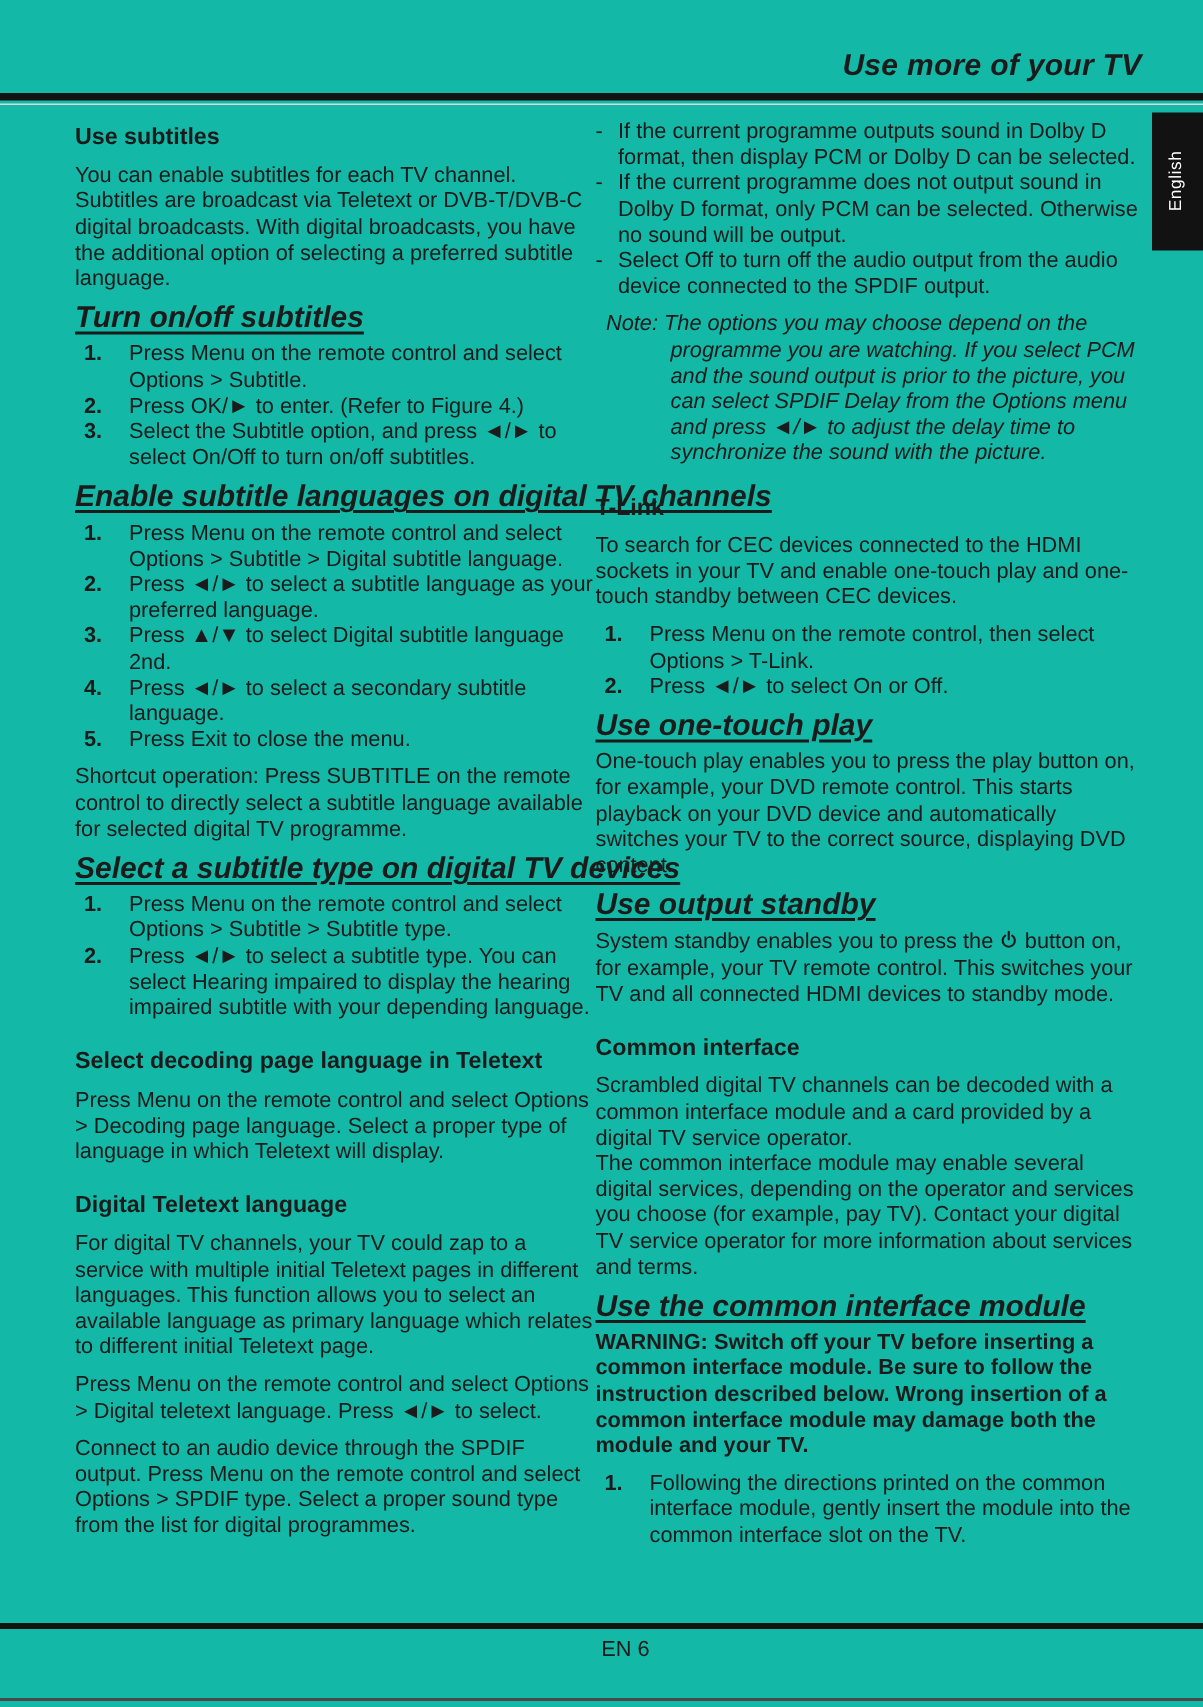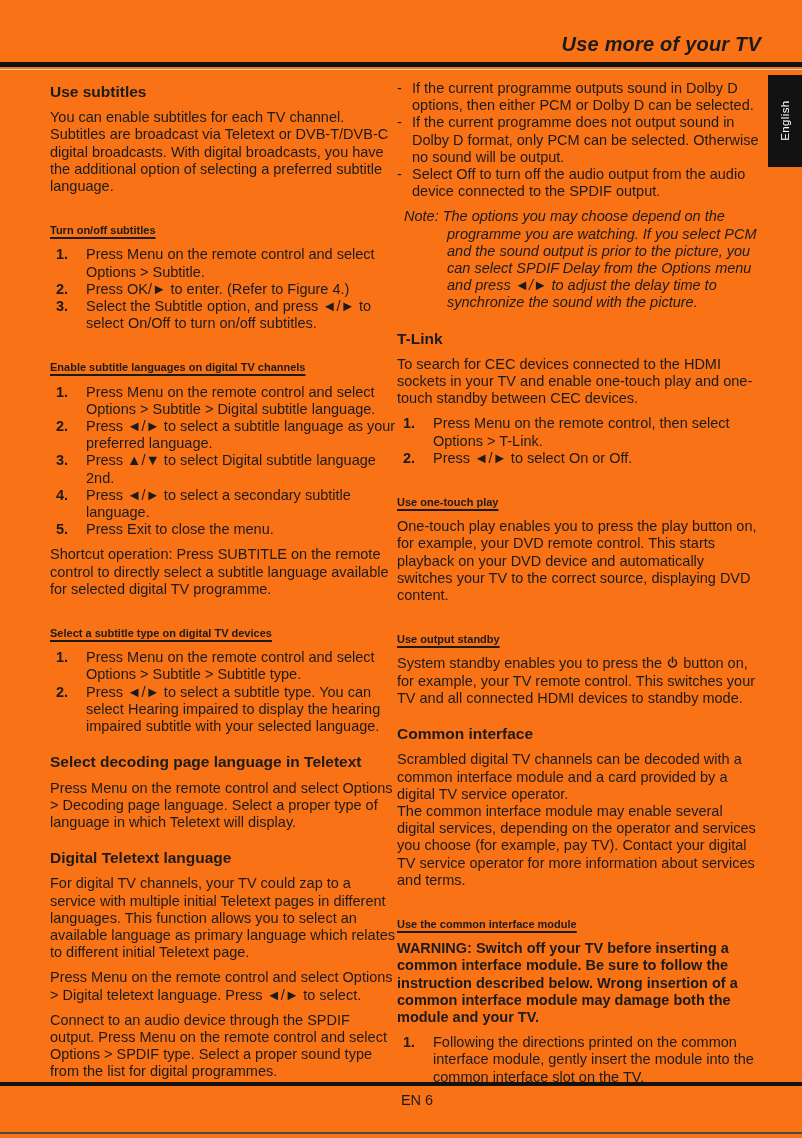--- a/index.html
+++ b/index.html
@@ -1,18 +1,18 @@
 <!DOCTYPE html>
 <html><head>
 <meta charset="utf-8">
 <style>
   * { margin:0; padding:0; box-sizing:border-box; }
   html,body { background:#ffffff; }
   .page {
-    position:relative; width:802px; height:1138px; background:#f97316;
+    position:relative; width:802px; height:1138px; background:#14b8a6;
     color:#1b1b1b; font-family:"Liberation Sans","DejaVu Sans",sans-serif;
     font-size:14.5px; line-height:17.2px; overflow:hidden;
   }
   .header-title {
     position:absolute; top:36px; right:41px;
     font-size:20px; font-weight:700; font-style:italic; letter-spacing:0.2px;
   }
   .top-rule { position:absolute; top:62px; left:0; width:100%; height:5px; background:#121212; }
   .top-rule-shadow { position:absolute; top:69px; left:0; width:100%; height:1px; background:#d9d9d9; }
   .lang-tab {
@@ -21,22 +21,22 @@
   }
   .lang-tab span { display:block; transform:rotate(-90deg); color:#ffffff; font-size:11.5px; letter-spacing:0.4px; }
 
   .columns { position:absolute; top:76px; left:50px; width:713px; display:flex; }
   .col-left { flex:0 0 347px; width:347px; }
   .col-right { flex:1; min-width:0; }
 
   .h2 { font-size:15.5px; font-weight:700; margin:18px 0 9px; white-space:nowrap; }
   .col-left > .h2:first-child { margin-top:7px; }
   .h3u {
-    font-size:11px; font-weight:700; margin:27px 0 7px; white-space:nowrap;
-    text-decoration:underline; text-decoration-thickness:1.5px; text-underline-offset:2.5px;
+    font-size:20px; font-weight:700; margin:9px 0 7px; white-space:nowrap;
+    text-decoration:underline; text-decoration-thickness:1.5px; text-underline-offset:2.5px;font-style:italic;
   }
   .p { margin:0 0 8px; }
   .warning { font-weight:700; }
   .b { font-weight:400; }
 
   .steps { margin:0 0 8px; padding-left:6px; }
   .step { display:flex; }
   .step .num { flex:0 0 30px; font-weight:700; }
   .step .body { flex:1; min-width:0; }
 
@@ -111,39 +111,39 @@
       <div class="p"><span class="b">Shortcut operation</span><span>: Press </span><span class="b">SUBTITLE</span><span> on the remote control to directly select a subtitle language available for selected digital TV programme.</span></div>
 
       <div class="h3u">Select a subtitle type on digital TV devices</div>
       <div class="steps">
         <div class="step">
           <span class="num">1.</span>
           <span class="body"><span>Press </span><span class="b">Menu</span><span> on the remote control and select </span><span class="b">Options &gt; Subtitle &gt; Subtitle type.</span></span>
         </div>
         <div class="step">
           <span class="num">2.</span>
-          <span class="body"><span>Press ◄/► to select a subtitle type. You can select </span><span class="b">Hearing impaired</span><span> to display the hearing impaired subtitle with your selected language.</span></span>
+          <span class="body"><span>Press ◄/► to select a subtitle type. You can select </span><span class="b">Hearing impaired</span><span> to display the hearing impaired subtitle with your depending language.</span></span>
         </div>
       </div>
 
       <div class="h2">Select decoding page language in Teletext</div>
       <div class="p"><span>Press </span><span class="b">Menu</span><span> on the remote control and select </span><span class="b">Options &gt; Decoding page language</span><span>. Select a proper type of language in which Teletext will display.</span></div>
 
       <div class="h2">Digital Teletext language</div>
       <div class="p">For digital TV channels, your TV could zap to a service with multiple initial Teletext pages in different languages. This function allows you to select an available language as primary language which relates to different initial Teletext page.</div>
       <div class="p"><span>Press </span><span class="b">Menu</span><span> on the remote control and select </span><span class="b">Options &gt; Digital teletext language</span><span>. Press ◄/► to select.</span></div>
 
       <div class="p"><span>Connect to an audio device through the </span><span class="b">SPDIF</span><span> output. Press </span><span class="b">Menu</span><span> on the remote control and select </span><span class="b">Options &gt; SPDIF type</span><span>. Select a proper sound type from the list for digital programmes.</span></div>
     </div>
 
     <div class="col-right">
       <div class="dashlist">
         <div class="step">
           <span class="dash">-</span>
-          <span class="body"><span>If the current programme outputs sound in </span><span class="b">Dolby D</span><span> options, then either </span><span class="b">PCM</span><span> or </span><span class="b">Dolby D</span><span> can be selected.</span></span>
+          <span class="body"><span>If the current programme outputs sound in </span><span class="b">Dolby D</span><span> format, then display </span><span class="b">PCM</span><span> or </span><span class="b">Dolby D</span><span> can be selected.</span></span>
         </div>
         <div class="step">
           <span class="dash">-</span>
           <span class="body"><span>If the current programme does not output sound in </span><span class="b">Dolby D</span><span> format, only </span><span class="b">PCM</span><span> can be selected. Otherwise no sound will be output.</span></span>
         </div>
         <div class="step">
           <span class="dash">-</span>
           <span class="body"><span>Select </span><span class="b">Off</span><span> to turn off the audio output from the audio device connected to the </span><span class="b">SPDIF</span><span> output.</span></span>
         </div>
       </div>

